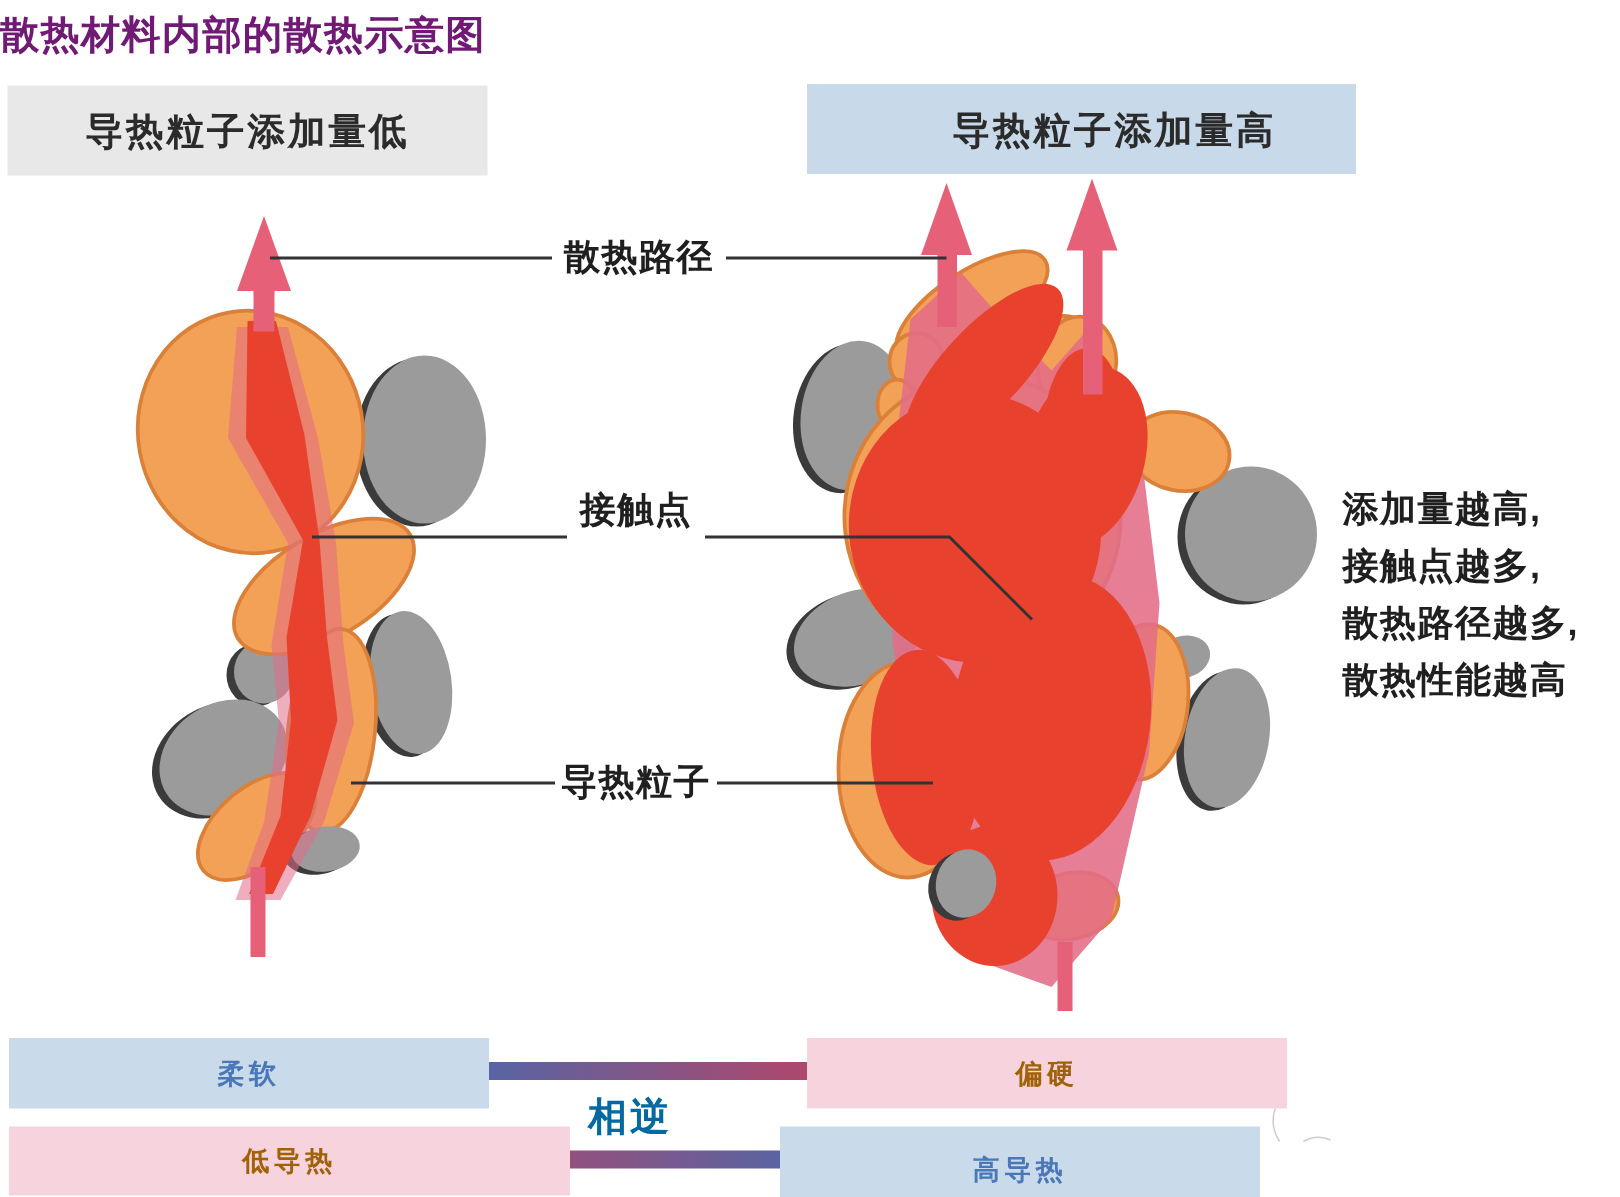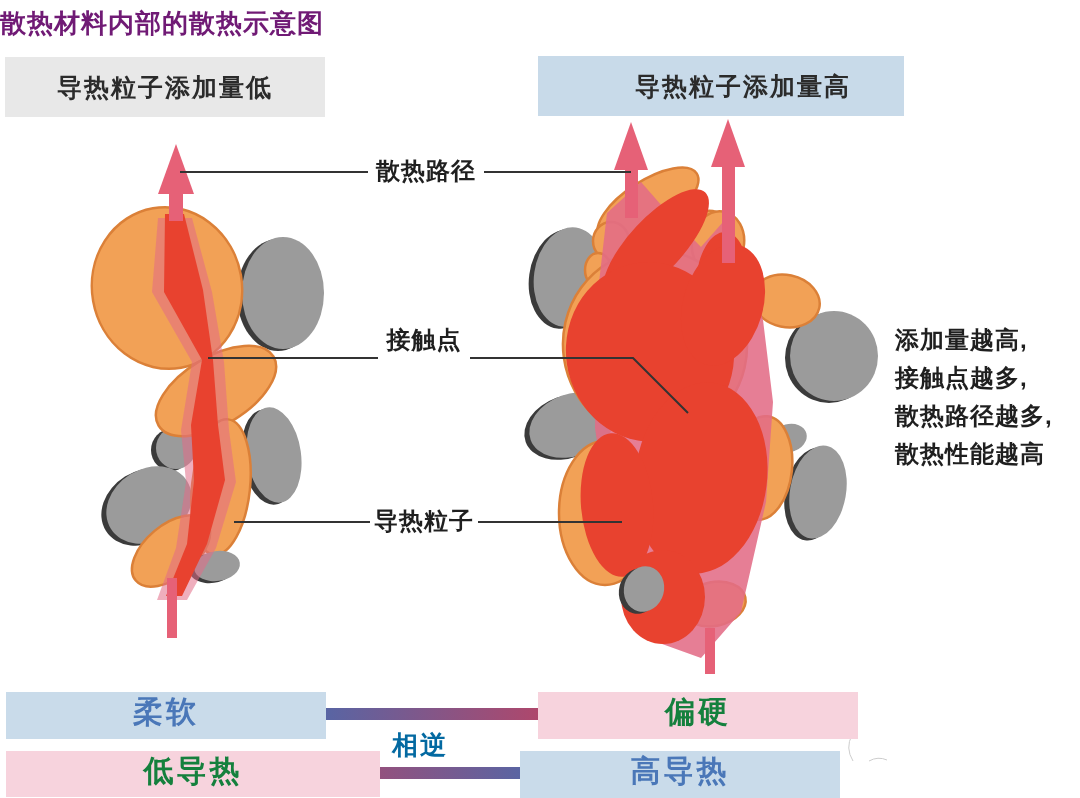--- a/index.html
+++ b/index.html
@@ -20,27 +20,27 @@
   .hbox.bluebg{background:#c8dae9;padding-left:44px;}
   .lbl{
     position:absolute;transform:translate(-50%,-50%);font-size:24px;font-weight:bold;
     color:#1f1f1f;white-space:nowrap;letter-spacing:1px;
   }
   .note{
     position:absolute;font-size:24px;font-weight:bold;color:#1f1f1f;
     line-height:38px;letter-spacing:1px;white-space:nowrap;
   }
   .fbox{
-    position:absolute;display:flex;align-items:flex-start;justify-content:center;
-    font-size:30px;font-weight:bold;letter-spacing:3px;
+    position:absolute;display:flex;align-items:center;justify-content:center;
+    font-size:18px;font-weight:bold;letter-spacing:3px;
   }
   .fbox.bluebg{background:#c9dbea;}
   .fbox.pinkbg{background:#f7d3dd;}
   .txt-blue{color:#4a77b8;}
-  .txt-red{color:#15803d;}
+  .txt-red{color:#a16207;}
   .relation{
     position:absolute;transform:translate(-50%,-50%);font-size:26px;font-weight:bold;
     color:#0369a1;letter-spacing:2px;
   }
   .leader{stroke:#333333;stroke-width:2;fill:none;}
 </style>
 </head>
 <body>
 
 <div class="stage">

